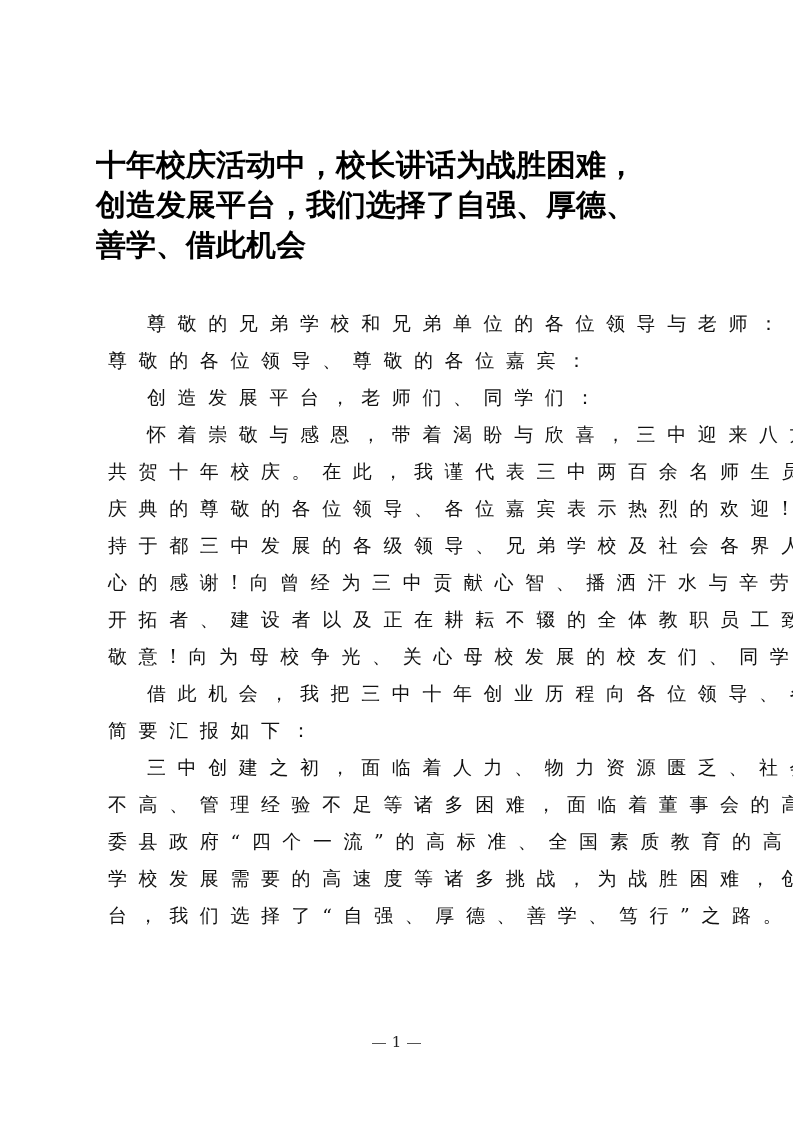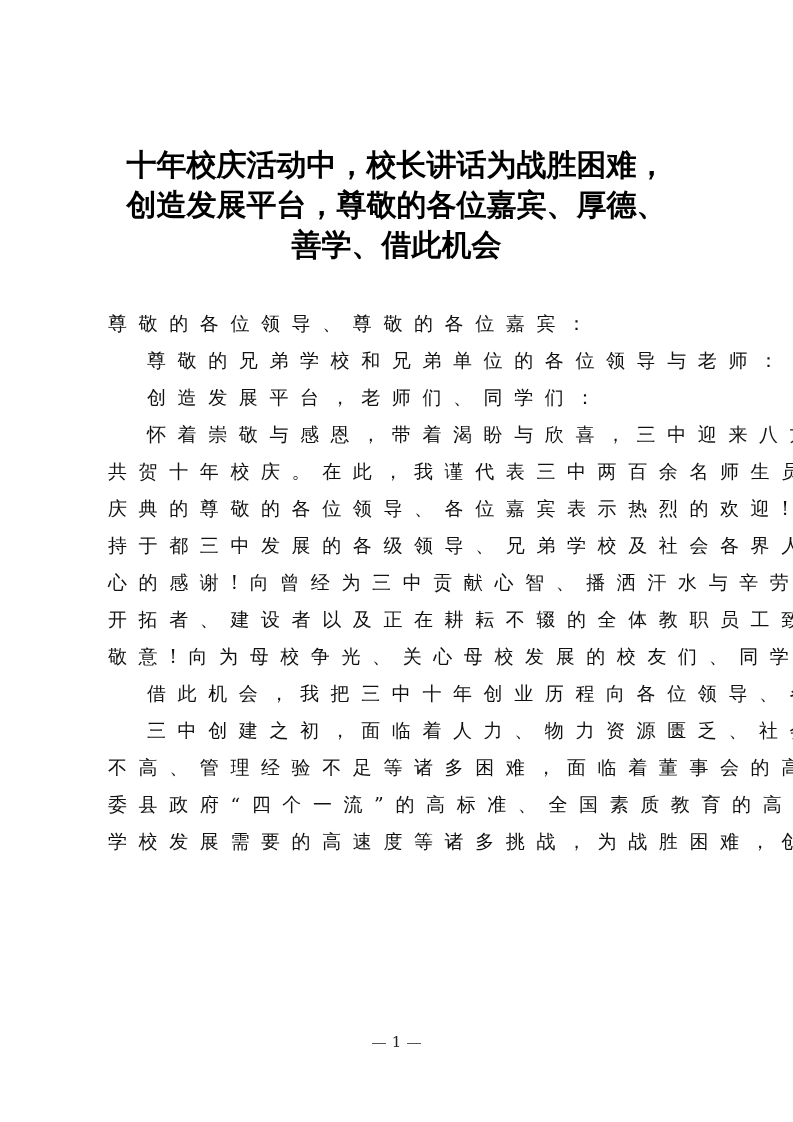--- a/index.html
+++ b/index.html
@@ -1,55 +1,57 @@
 <!DOCTYPE html>
 <html><head>
 <meta charset="utf-8">
 <style>
   html, body { margin: 0; padding: 0; background: #ffffff; }
   body { width: 793px; height: 1122px; position: relative; overflow: hidden;
          font-family: "DejaVu Serif", "Liberation Serif", serif; color: #111; }
   .page { position: absolute; left: 0; top: 0; width: 793px; height: 1122px; background: #fff; }
-  .title { position: absolute; left: 96px; top: 145px; width: 601px; text-align: center;
+  .title { position: absolute; left: 96px; top: 145px; width: 601px; 
            font-family: "DejaVu Sans", "Liberation Sans", sans-serif; font-weight: bold;
            font-size: 30px; line-height: 40px; color: #000; letter-spacing: 0px; margin: 0; }
   .body { position: absolute; left: 108px; top: 305px; width: 580px; }
   .para { margin: 0; font-size: 19px; line-height: 37px; letter-spacing: 11.6px;
           text-align: justify; text-align-last: left; white-space: normal; word-break: break-all; }
   .line { display: block; height: 37px; white-space: nowrap; overflow: visible; }
   .line.ind { padding-left: 39px; }
   .footer { position: absolute; left: 0; width: 793px; top: 1033px; text-align: center;
             font-size: 15px; color: #222; }
   .dash { display: inline-block; width: 14px; height: 1px; background: #555; vertical-align: middle; margin: 0 6px; }
 </style>
 </head>
 <body>
 
 <div class="page">
 
   <h1 class="title">
     <span class="line-t" style="display:block">十年校庆活动中，校长讲话为战胜困难，</span>
-    <span class="line-t" style="display:block">创造发展平台，尊敬的各位嘉宾、厚德、</span>
+    <span class="line-t" style="display:block">创造发展平台，我们选择了自强、厚德、</span>
     <span class="line-t" style="display:block">善学、借此机会</span>
   </h1>
 
   <div class="body">
+    <span class="line para ind">尊敬的兄弟学校和兄弟单位的各位领导与老师：</span>
     <span class="line para">尊敬的各位领导、尊敬的各位嘉宾：</span>
-    <span class="line para ind">尊敬的兄弟学校和兄弟单位的各位领导与老师：</span>
     <span class="line para ind">创造发展平台，老师们、同学们：</span>
     <span class="line para ind">怀着崇敬与感恩，带着渴盼与欣喜，三中迎来八方嘉宾，</span>
     <span class="line para">共贺十年校庆。在此，我谨代表三中两百余名师生员工向出席</span>
     <span class="line para">庆典的尊敬的各位领导、各位嘉宾表示热烈的欢迎!向关心和支</span>
     <span class="line para">持于都三中发展的各级领导、兄弟学校及社会各界人士表示衷</span>
     <span class="line para">心的感谢!向曾经为三中贡献心智、播洒汗水与辛劳的决策者、</span>
     <span class="line para">开拓者、建设者以及正在耕耘不辍的全体教职员工致以崇高的</span>
     <span class="line para">敬意!向为母校争光、关心母校发展的校友们、同学们致以节日</span>
     <span class="line para ind">借此机会，我把三中十年创业历程向各位领导、各位嘉宾</span>
+    <span class="line para">简要汇报如下：</span>
     <span class="line para ind">三中创建之初，面临着人力、物力资源匮乏、社会信任度</span>
     <span class="line para">不高、管理经验不足等诸多困难，面临着董事会的高企盼、县</span>
     <span class="line para">委县政府“四个一流”的高标准、全国素质教育的高要求、新建</span>
     <span class="line para">学校发展需要的高速度等诸多挑战，为战胜困难，创造发展平</span>
+    <span class="line para">台，我们选择了“自强、厚德、善学、笃行”之路。</span>
   </div>
 
   <div class="footer">
     <span class="dash"></span><span>1</span><span class="dash"></span>
   </div>
 </div>
 
 </body></html>

